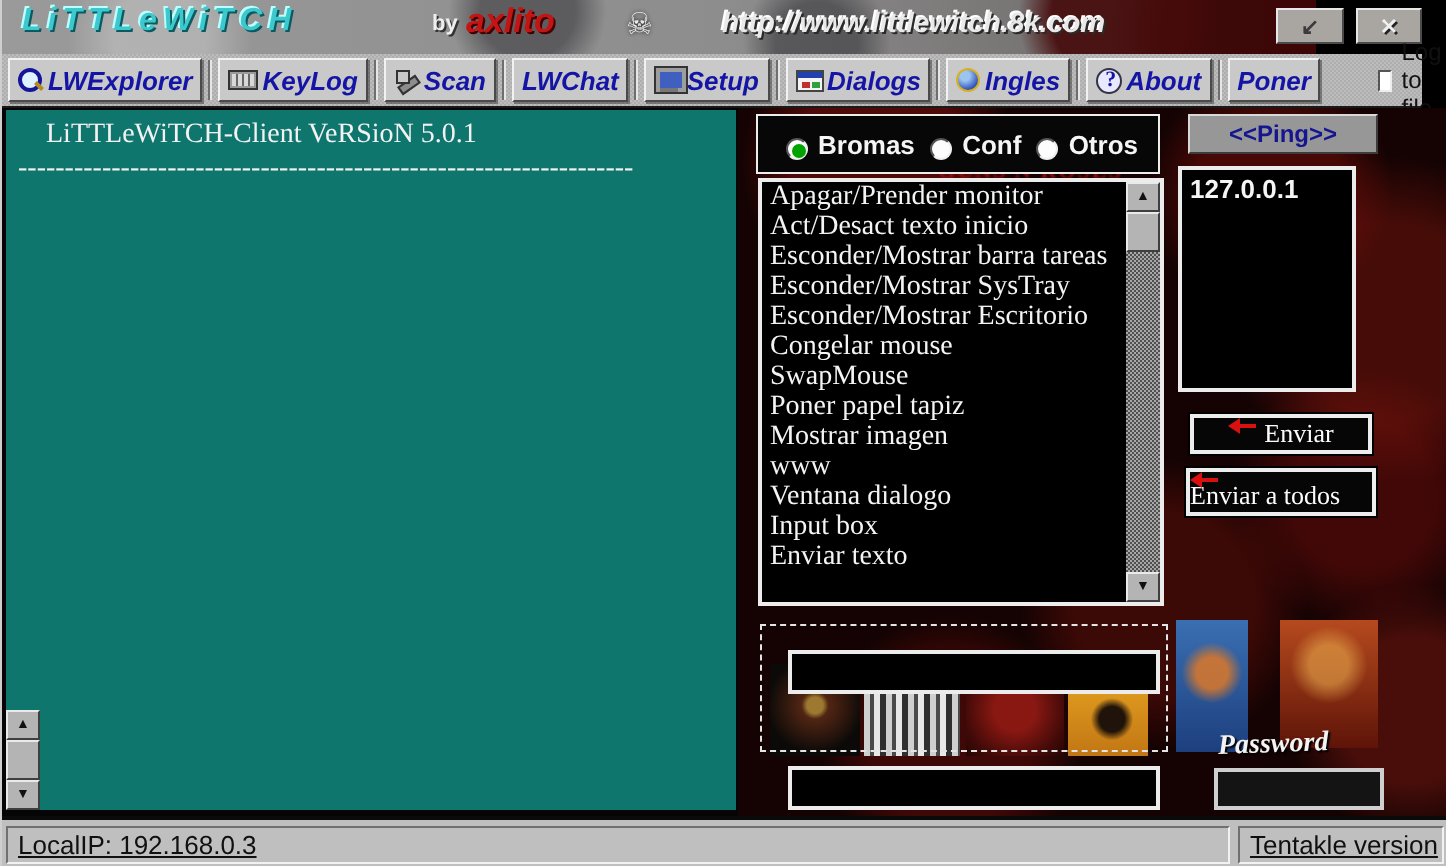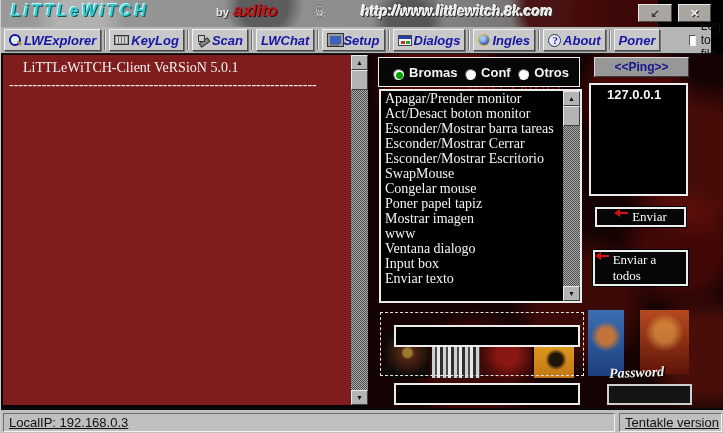--- a/index.html
+++ b/index.html
@@ -92,21 +92,21 @@
   #cover-red{left:114px;top:278px;width:49px;height:46px;
     background:radial-gradient(circle at 50% 50%,#8a1812 0 30%,#420a08 75%,#250504 100%);}
   #cover-yellow{left:165px;top:278px;width:40px;height:46px;
     background:radial-gradient(circle at 55% 60%,#20140a 0 18%,transparent 30%),linear-gradient(180deg,#e8a722,#c27614);}
   #cover-blue{left:219px;top:256px;width:36px;height:66px;
     background:radial-gradient(circle at 50% 40%,rgba(220,120,40,.85) 0 18%,transparent 35%),linear-gradient(180deg,#3a6fb2,#1d3f7e);}
   #cover-orange{left:271px;top:256px;width:49px;height:64px;
     background:radial-gradient(circle at 50% 35%,rgba(240,180,80,.55) 0 20%,transparent 40%),linear-gradient(180deg,#b64a1e,#5e1408);}
 
   
-  #terminal{position:absolute;left:2px;top:1px;width:365px;height:350px;background:#7f1d1d;display:flex;}
+  #terminal{position:absolute;left:2px;top:1px;width:365px;height:350px;background:#0f766e;display:flex;flex-direction:column;}
   #terminal-text{flex:1;padding:4px 2px 0 6px;color:#f2f2f2;
     font:14px "Liberation Serif",serif;overflow:hidden;}
   .terminal-line{white-space:nowrap;line-height:17px;}
   .terminal-line:first-child{padding-left:14px;}
   .scrollbar{width:17px;background:repeating-conic-gradient(#a8a8a8 0% 25%, #4f4f4f 0% 50%);
     background-size:2px 2px;display:flex;flex-direction:column;}
   .sb-btn{height:15px;background:#b4b4b4;border:1px solid;border-color:#eaeaea #3f3f3f #3f3f3f #eaeaea;
     display:flex;align-items:center;justify-content:center;font-size:7px;color:#111;cursor:pointer;flex:0 0 auto;}
   .sb-thumb{height:20px;background:#b4b4b4;border:1px solid;border-color:#eaeaea #3f3f3f #3f3f3f #eaeaea;cursor:pointer;flex:0 0 auto;}
   .sb-fill{flex:1;}
@@ -130,28 +130,28 @@
     border:1px dashed #e4e4e4;}
   .black-input{position:absolute;height:22px;width:186px;left:393px;background:#000;
     border:2px solid #ececec;color:#fff;font:13px "Liberation Sans",sans-serif;padding:0 3px;outline:none;}
   #input-param{top:271px;}
   #input-message{top:329px;}
 
   
   #ping-btn{position:absolute;left:593px;top:3px;width:95px;height:20px;background:#979797;
     border:1px solid;border-color:#d9d9d9 #3c3c3c #3c3c3c #d9d9d9;
     font:bold 12px "Liberation Sans",sans-serif;color:#15158f;display:flex;align-items:center;justify-content:center;cursor:pointer;}
-  #ip-listbox{position:absolute;left:588px;top:29px;width:99px;height:113px;background:#000;
-    border:2px solid #ececec;padding:2px 0 0 16px;}
+  #ip-listbox{position:absolute;left:588px;top:29px;width:89px;height:113px;background:#000;
+    border:2px solid #ececec;padding:2px 0 0 4px;}
   .ip-item{font:bold 13px "Liberation Sans",sans-serif;color:#f5f5f5;cursor:pointer;}
   .send-btn{position:absolute;background:#060606;border:2px solid #ededed;box-shadow:0 0 0 1px #000;
     display:flex;justify-content:center;gap:4px;cursor:pointer;
     font:13px "Liberation Serif",serif;color:#fbfbfb;}
   #enviar-btn{left:594px;top:153px;width:91px;height:20px;}
-  #enviar-todos-btn{left:592px;top:196px;width:95px;height:36px;}
+  #enviar-todos-btn{left:592px;top:180px;width:95px;height:24px;flex-direction:column;}
   .arrow-red{display:inline-block;position:relative;width:14px;height:8px;}
   .arrow-red::before{content:"";position:absolute;left:0;top:0;border-top:4px solid transparent;
     border-bottom:4px solid transparent;border-right:6px solid #d81010;}
   .arrow-red::after{content:"";position:absolute;left:5px;top:3px;width:9px;height:2px;background:#d81010;}
 
   #password-label{position:absolute;left:608px;top:311px;font:italic bold 14px "Liberation Serif",serif;
     color:#f3f3f3;text-shadow:1px 1px 1px #000;transform:rotate(-2deg);}
   #password-input{position:absolute;left:606px;top:330px;width:85px;height:21px;background:#141414;
     border:2px solid #cfcfcf;color:#fff;font:13px "Liberation Sans",sans-serif;padding:0 3px;outline:none;}
 
@@ -268,26 +268,26 @@
       </div>
       <div class="radio-opt">
         <span class="radio-circle"></span>
         <span class="radio-label">Otros</span>
       </div>
     </div>
 
     <div id="command-listbox">
       <div id="command-items">
         <div class="cmd-item">Apagar/Prender monitor</div>
-        <div class="cmd-item">Act/Desact boton monitor</div>
+        <div class="cmd-item">Act/Desact texto inicio</div>
         <div class="cmd-item">Esconder/Mostrar barra tareas</div>
-        <div class="cmd-item">Esconder/Mostrar Cerrar</div>
+        <div class="cmd-item">Esconder/Mostrar SysTray</div>
         <div class="cmd-item">Esconder/Mostrar Escritorio</div>
+        <div class="cmd-item">Congelar mouse</div>
         <div class="cmd-item">SwapMouse</div>
-        <div class="cmd-item">Congelar mouse</div>
         <div class="cmd-item">Poner papel tapiz</div>
         <div class="cmd-item">Mostrar imagen</div>
         <div class="cmd-item">www</div>
         <div class="cmd-item">Ventana dialogo</div>
         <div class="cmd-item">Input box</div>
         <div class="cmd-item">Enviar texto</div>
       </div>
       <div class="scrollbar">
         <div class="sb-btn">▲</div>
         <div class="sb-thumb"></div>

